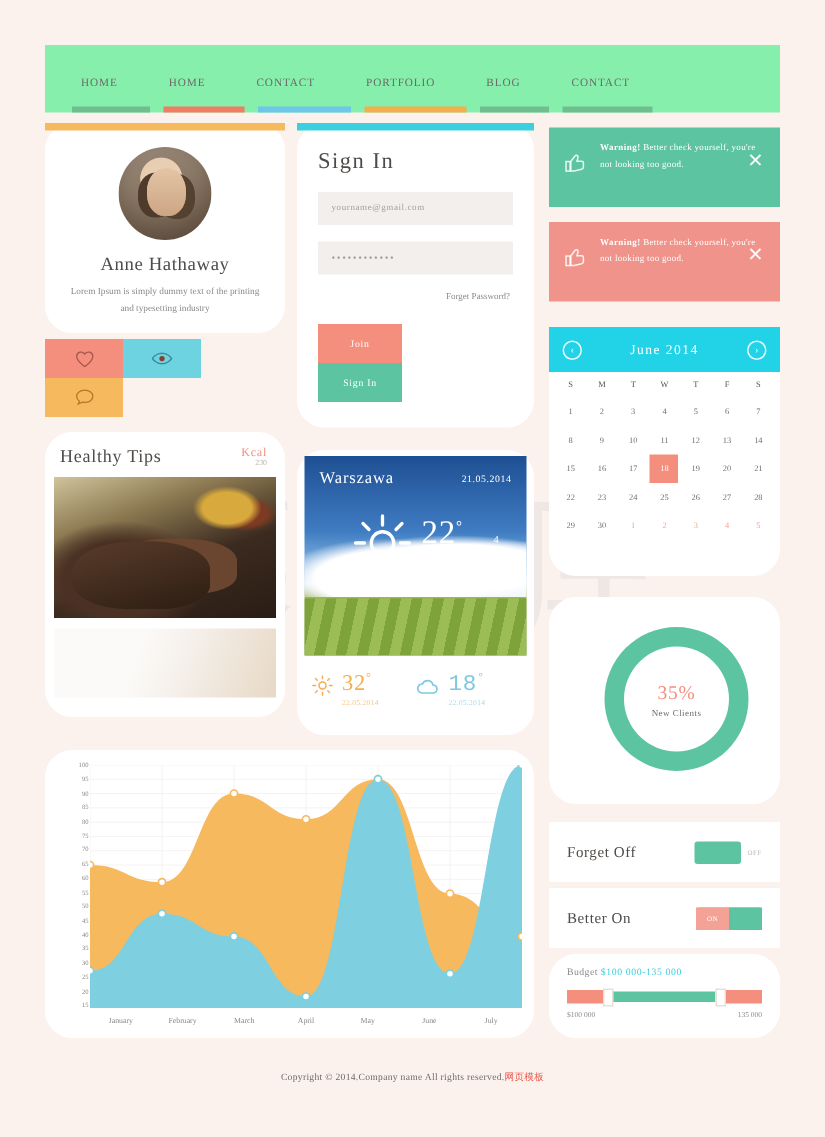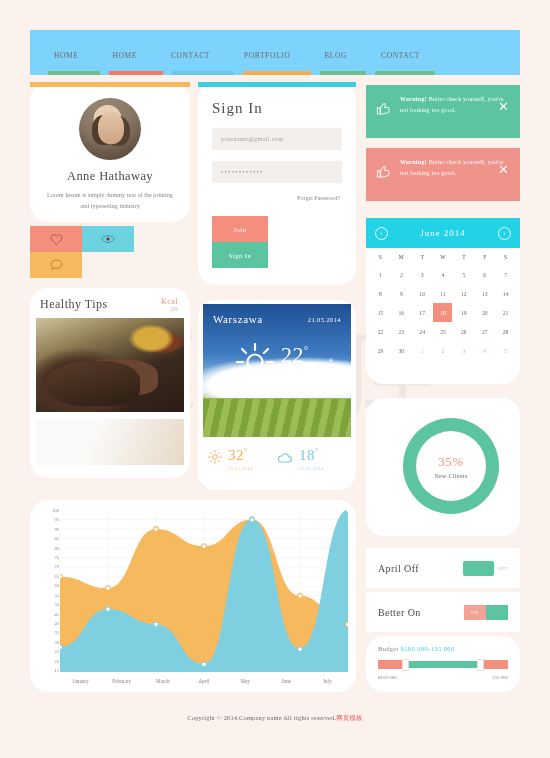--- a/index.html
+++ b/index.html
@@ -8,21 +8,21 @@
     background: #fbf2ee;
     font-family: "Liberation Serif", serif;
     overflow: hidden;
     position: relative;
   }
   .page { position: relative; width: 550px; height: 758px; }
 
   
   .nav {
     position: absolute; left: 30px; top: 30px; width: 490px; height: 45px;
-    background: #7dd3fc;
+    background: #86efac;
   }
   .nav-items { display: flex; align-items: center; height: 100%; padding-left: 18px; }
   .nav-item { position: relative; margin-right: 22px; padding: 0 6px; }
   .nav-label {
     font-size: 7.5px; color: #6d6a68; letter-spacing: .6px;
     font-family: "Liberation Serif", serif;
   }
   .nav-underlines { position: absolute; left: 0; top: 41px; width: 490px; height: 4px; display: flex; }
   .nav-ul { height: 4px; margin-right: 9px; }
 
@@ -138,21 +138,21 @@
   .w-temp sup { font-size: 10px; }
   .w-wind { position: absolute; left: 126px; top: 52px; color: #fff; font-size: 7px; }
   .w-sunbig { position: absolute; left: 32px; top: 38px; }
   .w-bottom { display: flex; padding: 10px 10px 0; }
   .w-col { flex: 1; display: flex; align-items: center; }
   .w-col .tbox { margin-left: 6px; }
   .w-big { font-size: 15px; letter-spacing: .5px; }
   .w-big sup { font-size: 8px; }
   .w-sub { font-size: 5px; margin-top: 2px; letter-spacing: .2px; }
   .w-orange { color: #f6ad4e; }
-  .w-blue { color: #7ec9e0; }
+  .w-blue { color: #7ec9e0; font-family: Liberation Mono, monospace; }
   .w-osub { color: #f6c48a; }
   .w-bsub { color: #a8d9e8; }
 
   
   .donut-card { left: 366px; top: 398px; width: 154px; height: 138px; }
   .donut { position: absolute; left: 37px; top: 20px; width: 96px; height: 96px; border-radius: 50%; }
   .donut-hole { position: absolute; left: 13px; top: 13px; width: 70px; height: 70px; background: #fff; border-radius: 50%; display: flex; flex-direction: column; align-items: center; justify-content: center; }
   .donut-pct { font-size: 13px; color: #f48f7e; letter-spacing: .5px; }
   .donut-lbl { font-size: 6px; color: #6f6b68; margin-top: 3px; letter-spacing: .3px; }
 
@@ -476,21 +476,21 @@
           <span>May</span>
           <span>June</span>
           <span>July</span>
         </div>
     </div>
   </div>
 
   <div id="switches">
       <div class="sw-card" style="top: 548px; height: 40px;">
         <div class="sw-row">
-          <span class="sw-label">April Off</span>
+          <span class="sw-label">Forget Off</span>
           <span class="sw-ctl">
             <div class="toggle"></div>
             <span class="sw-state">OFF</span>
           </span>
         </div>
       </div>
       <div class="sw-card" style="top: 592px; height: 40px;">
         <div class="sw-row">
           <span class="sw-label">Better On</span>
           <span class="sw-ctl">

